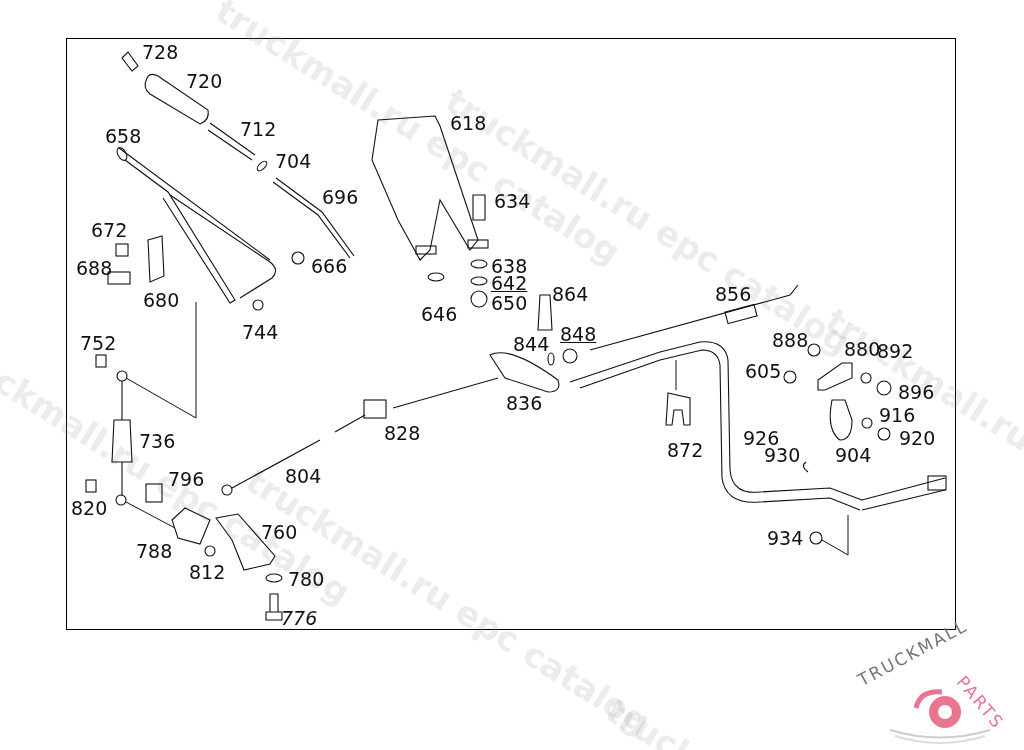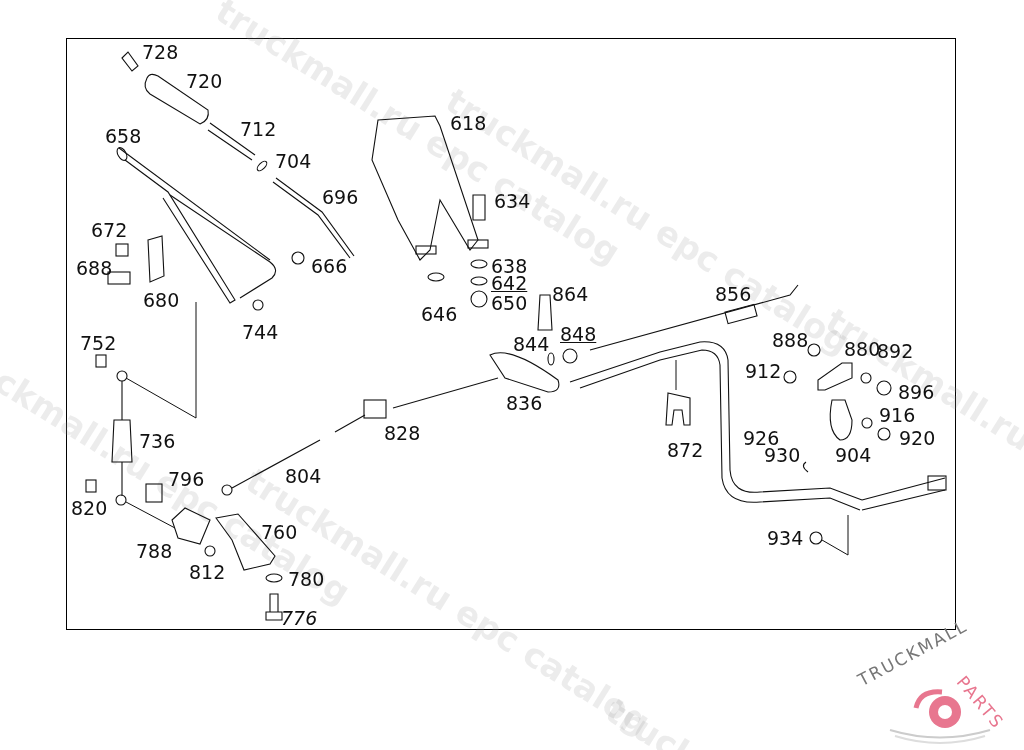--- a/index.html
+++ b/index.html
@@ -205,21 +205,21 @@
 <span class="lbl" style="left:513px;top:335px;">844</span>
 <span class="lbl" style="left:560px;top:325px;text-decoration:underline;">848</span>
 <span class="lbl" style="left:506px;top:394px;">836</span>
 <span class="lbl" style="left:384px;top:424px;">828</span>
 <span class="lbl" style="left:285px;top:467px;">804</span>
 <span class="lbl" style="left:667px;top:441px;">872</span>
 <span class="lbl" style="left:772px;top:331px;">888</span>
 <span class="lbl" style="left:844px;top:340px;">880</span>
 <span class="lbl" style="left:877px;top:342px;">892</span>
 <span class="lbl" style="left:898px;top:383px;">896</span>
-<span class="lbl" style="left:745px;top:362px;">912</span>
+<span class="lbl" style="left:745px;top:362px;">605</span>
 <span class="lbl" style="left:879px;top:406px;">916</span>
 <span class="lbl" style="left:899px;top:429px;">920</span>
 <span class="lbl" style="left:835px;top:446px;">904</span>
 <span class="lbl" style="left:743px;top:429px;text-align:right;">926</span>
 <span class="lbl" style="left:764px;top:446px;">930</span>
 <span class="lbl" style="left:767px;top:529px;">934</span>
 <span class="lbl" style="left:80px;top:334px;">752</span>
 <span class="lbl" style="left:139px;top:432px;">736</span>
 <span class="lbl" style="left:168px;top:470px;">796</span>
 <span class="lbl" style="left:71px;top:499px;">820</span>

